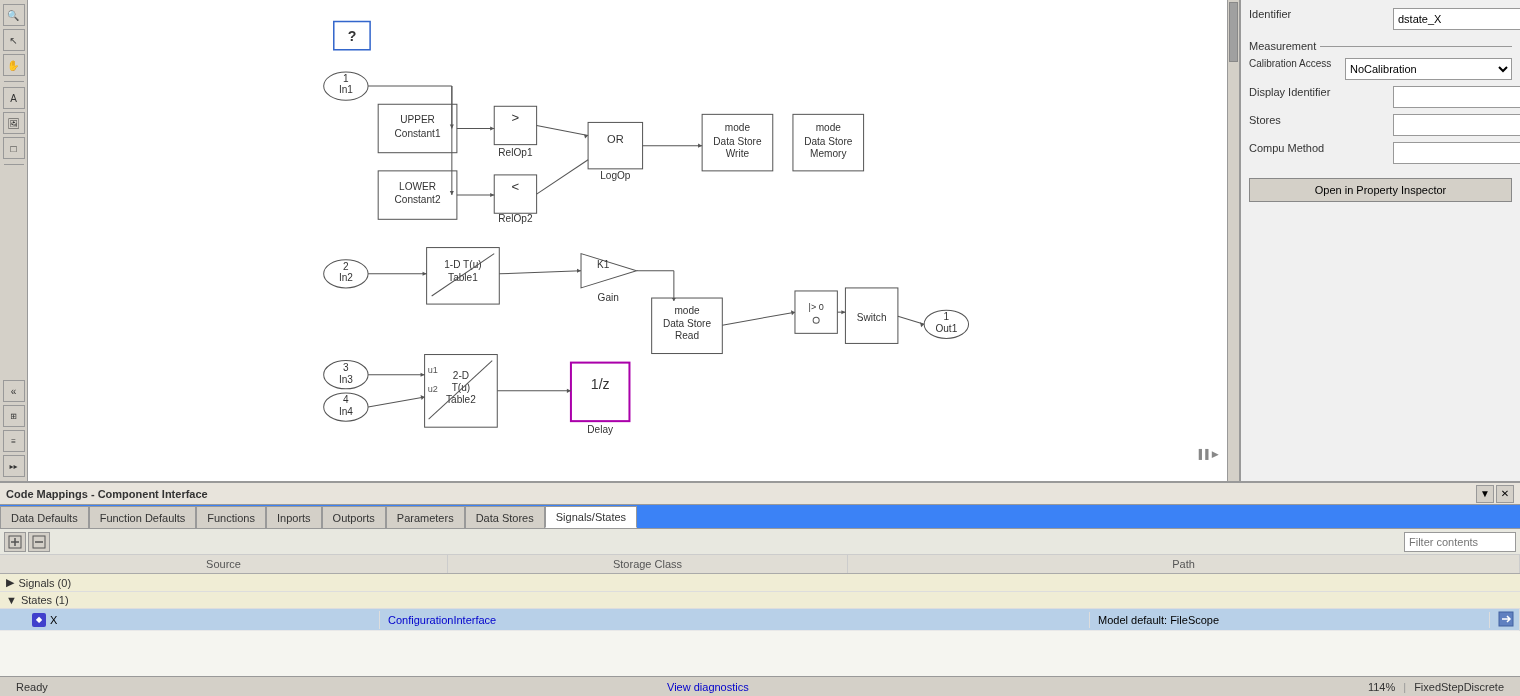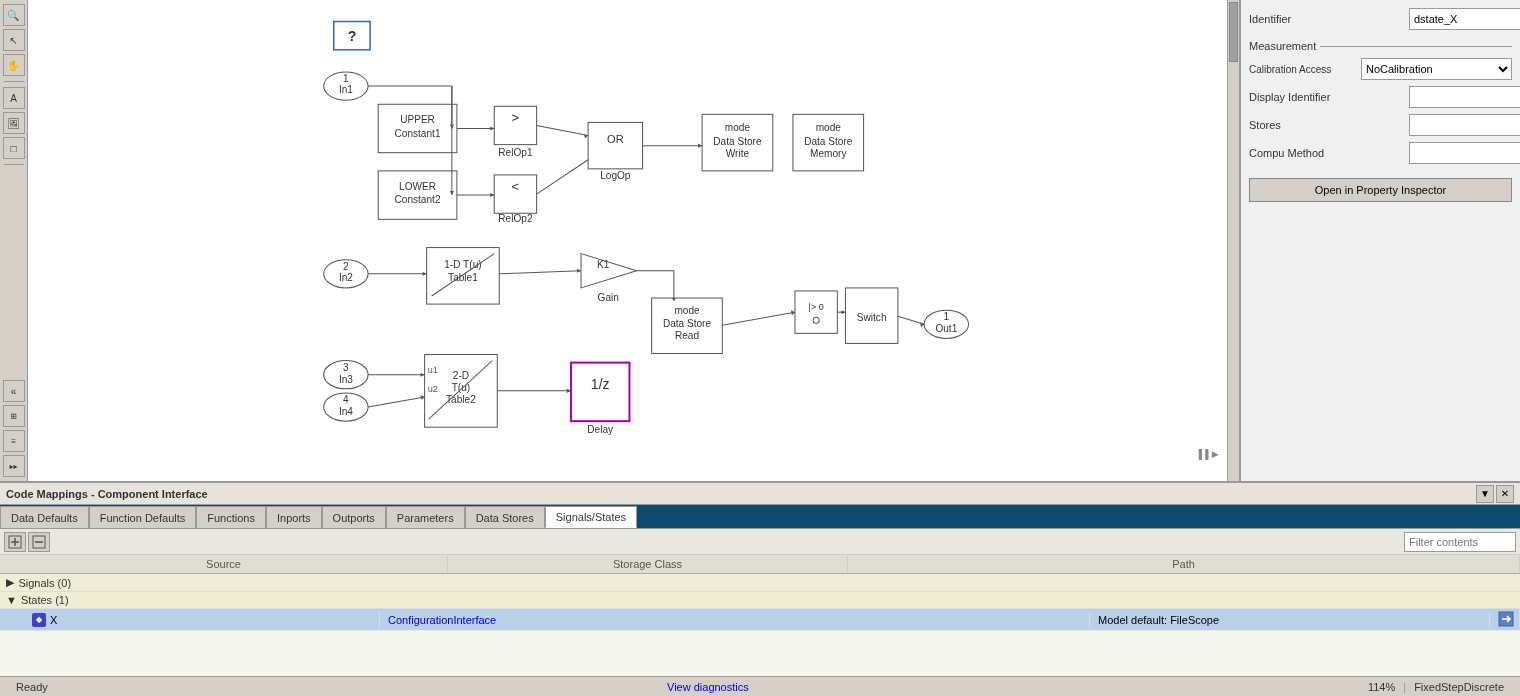--- a/index.html
+++ b/index.html
@@ -64,22 +64,21 @@
       border-left: 1px solid #999;
       padding: 8px;
       display: flex;
       flex-direction: column;
       gap: 6px;
       font-size: 11px;
     }
 
     .prop-row {
       display: flex;
-      align-items: center;
-      gap: 22px;
+      gap: 6px;
     }
     .prop-label {
       width: 90px;
       color: #333;
       font-size: 11px;
       flex-shrink: 0;
     }
     .prop-input {
       flex: 1;
       height: 22px;
@@ -152,21 +151,21 @@
       border: 1px solid #999;
       display: flex; align-items: center; justify-content: center;
       cursor: pointer;
       font-size: 10px;
       margin-left: 2px;
     }
 
     
     .tabs-bar {
       display: flex;
-      background: #0c4a6e;
+      background: #3b82f6;
       border-bottom: 1px solid #999;
       align-items: flex-end;
       height: 24px;
     }
     .tab {
       padding: 3px 10px;
       font-size: 11px;
       border: 1px solid #999;
       border-bottom: none;
       background: #d4d0c8;

